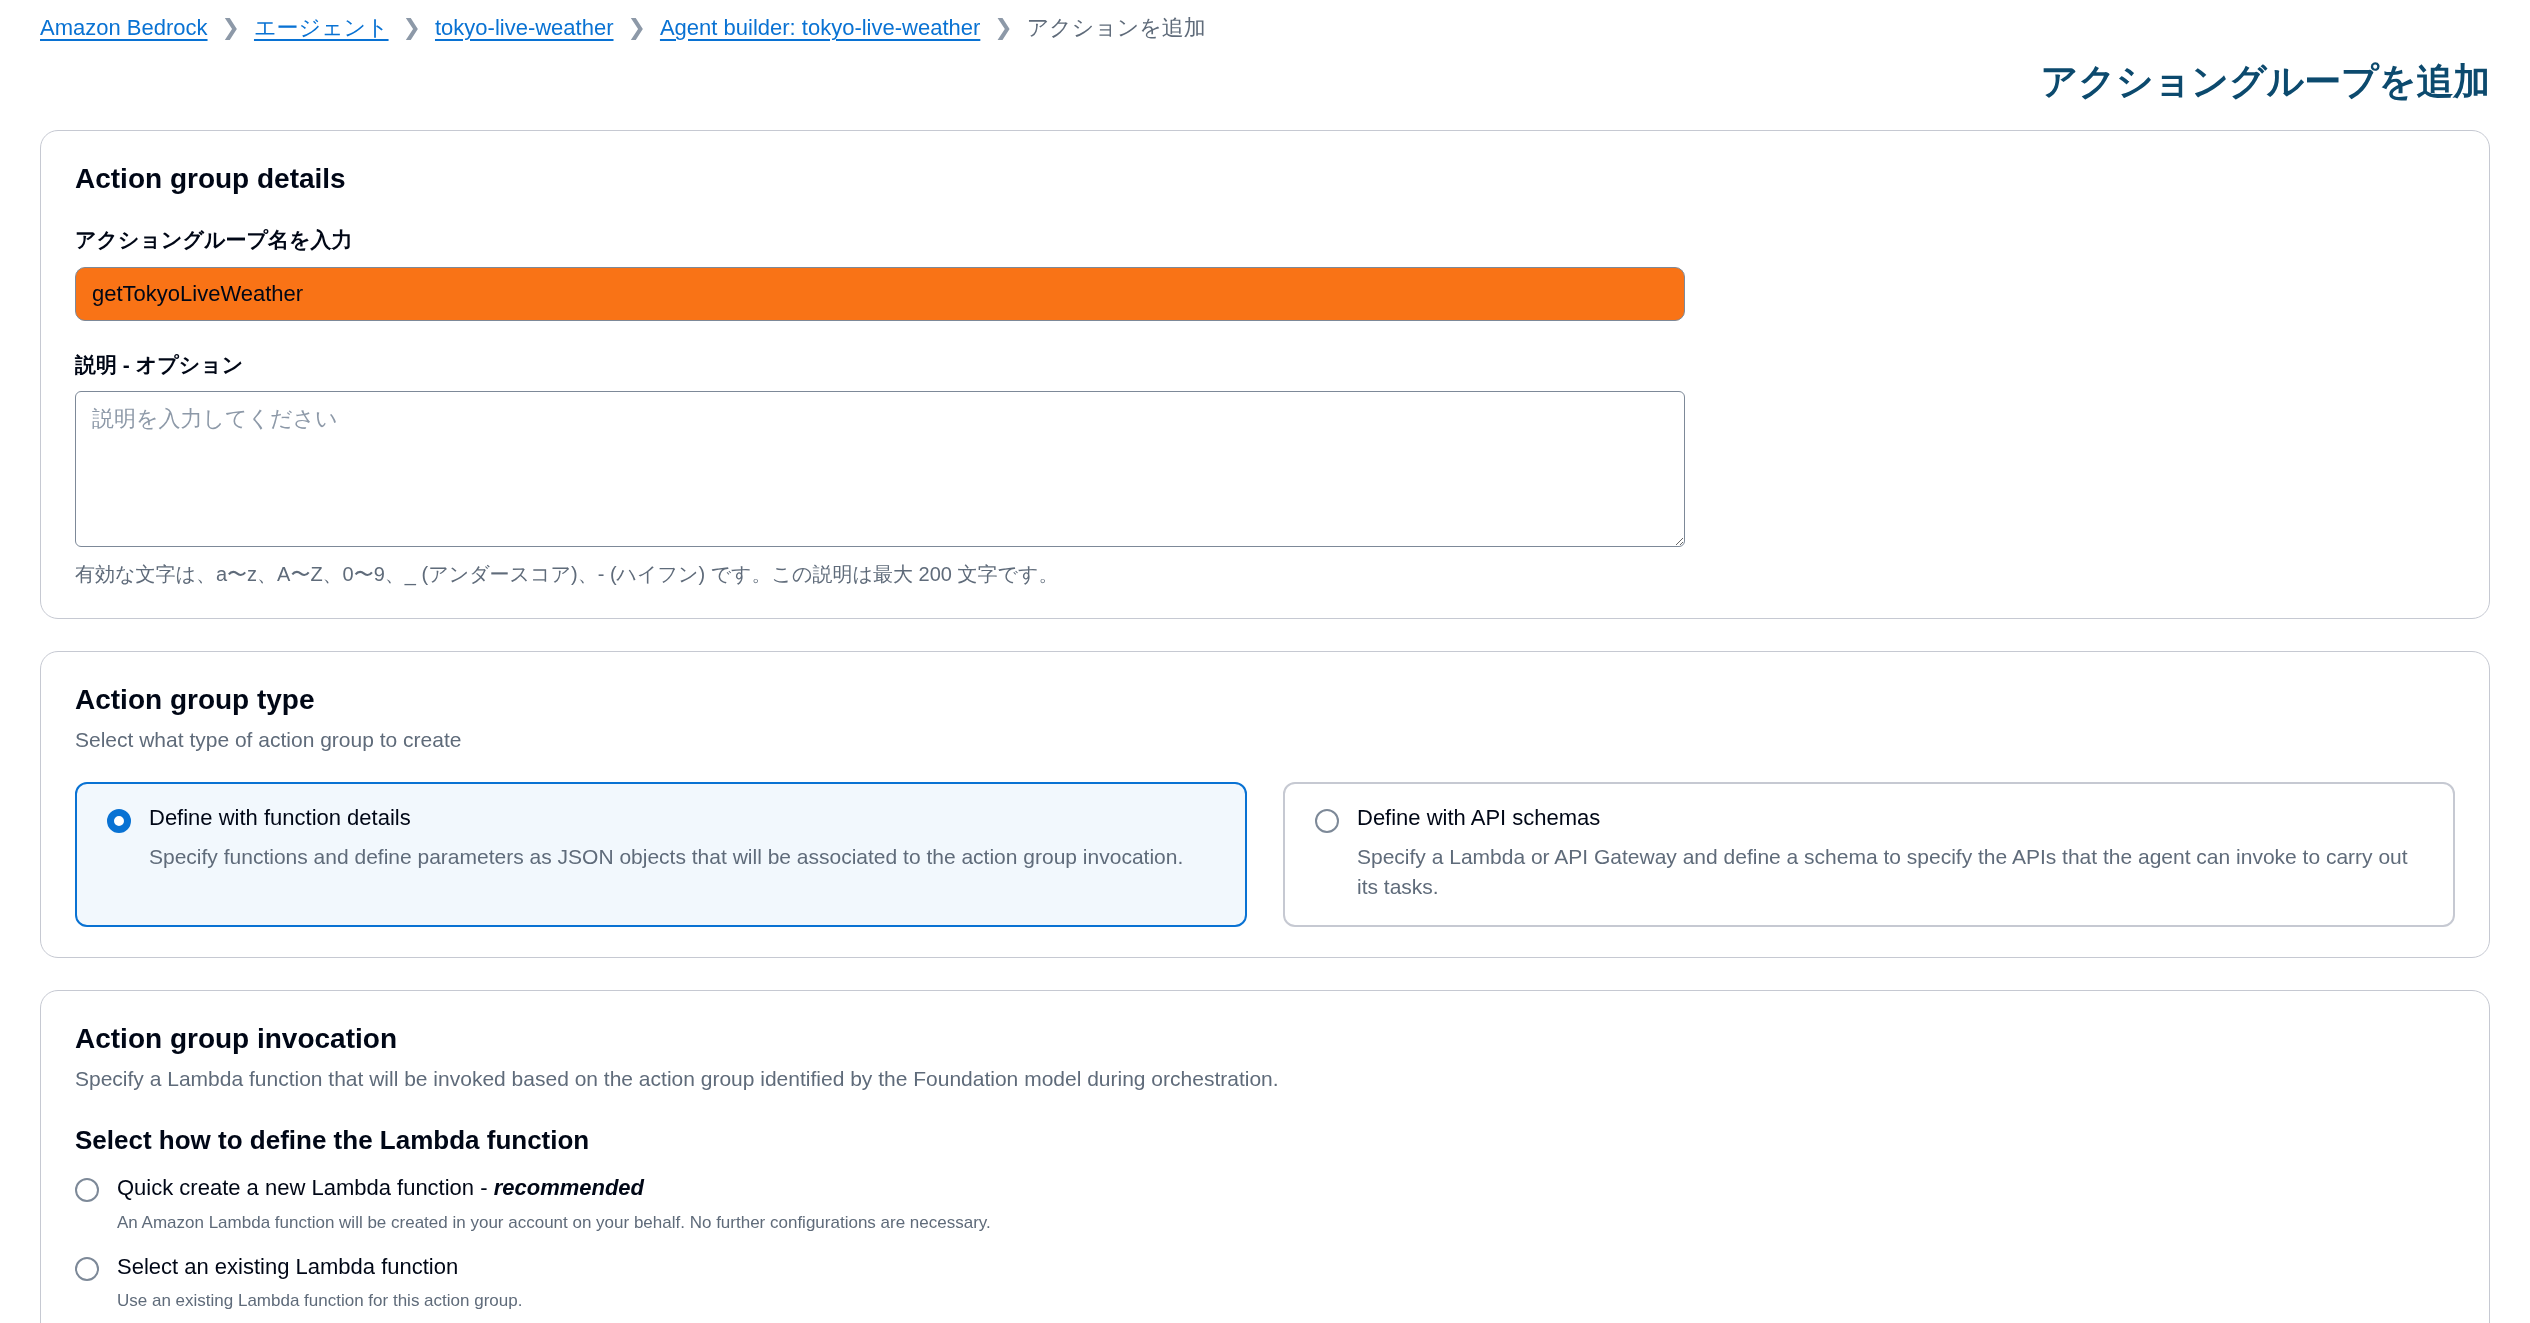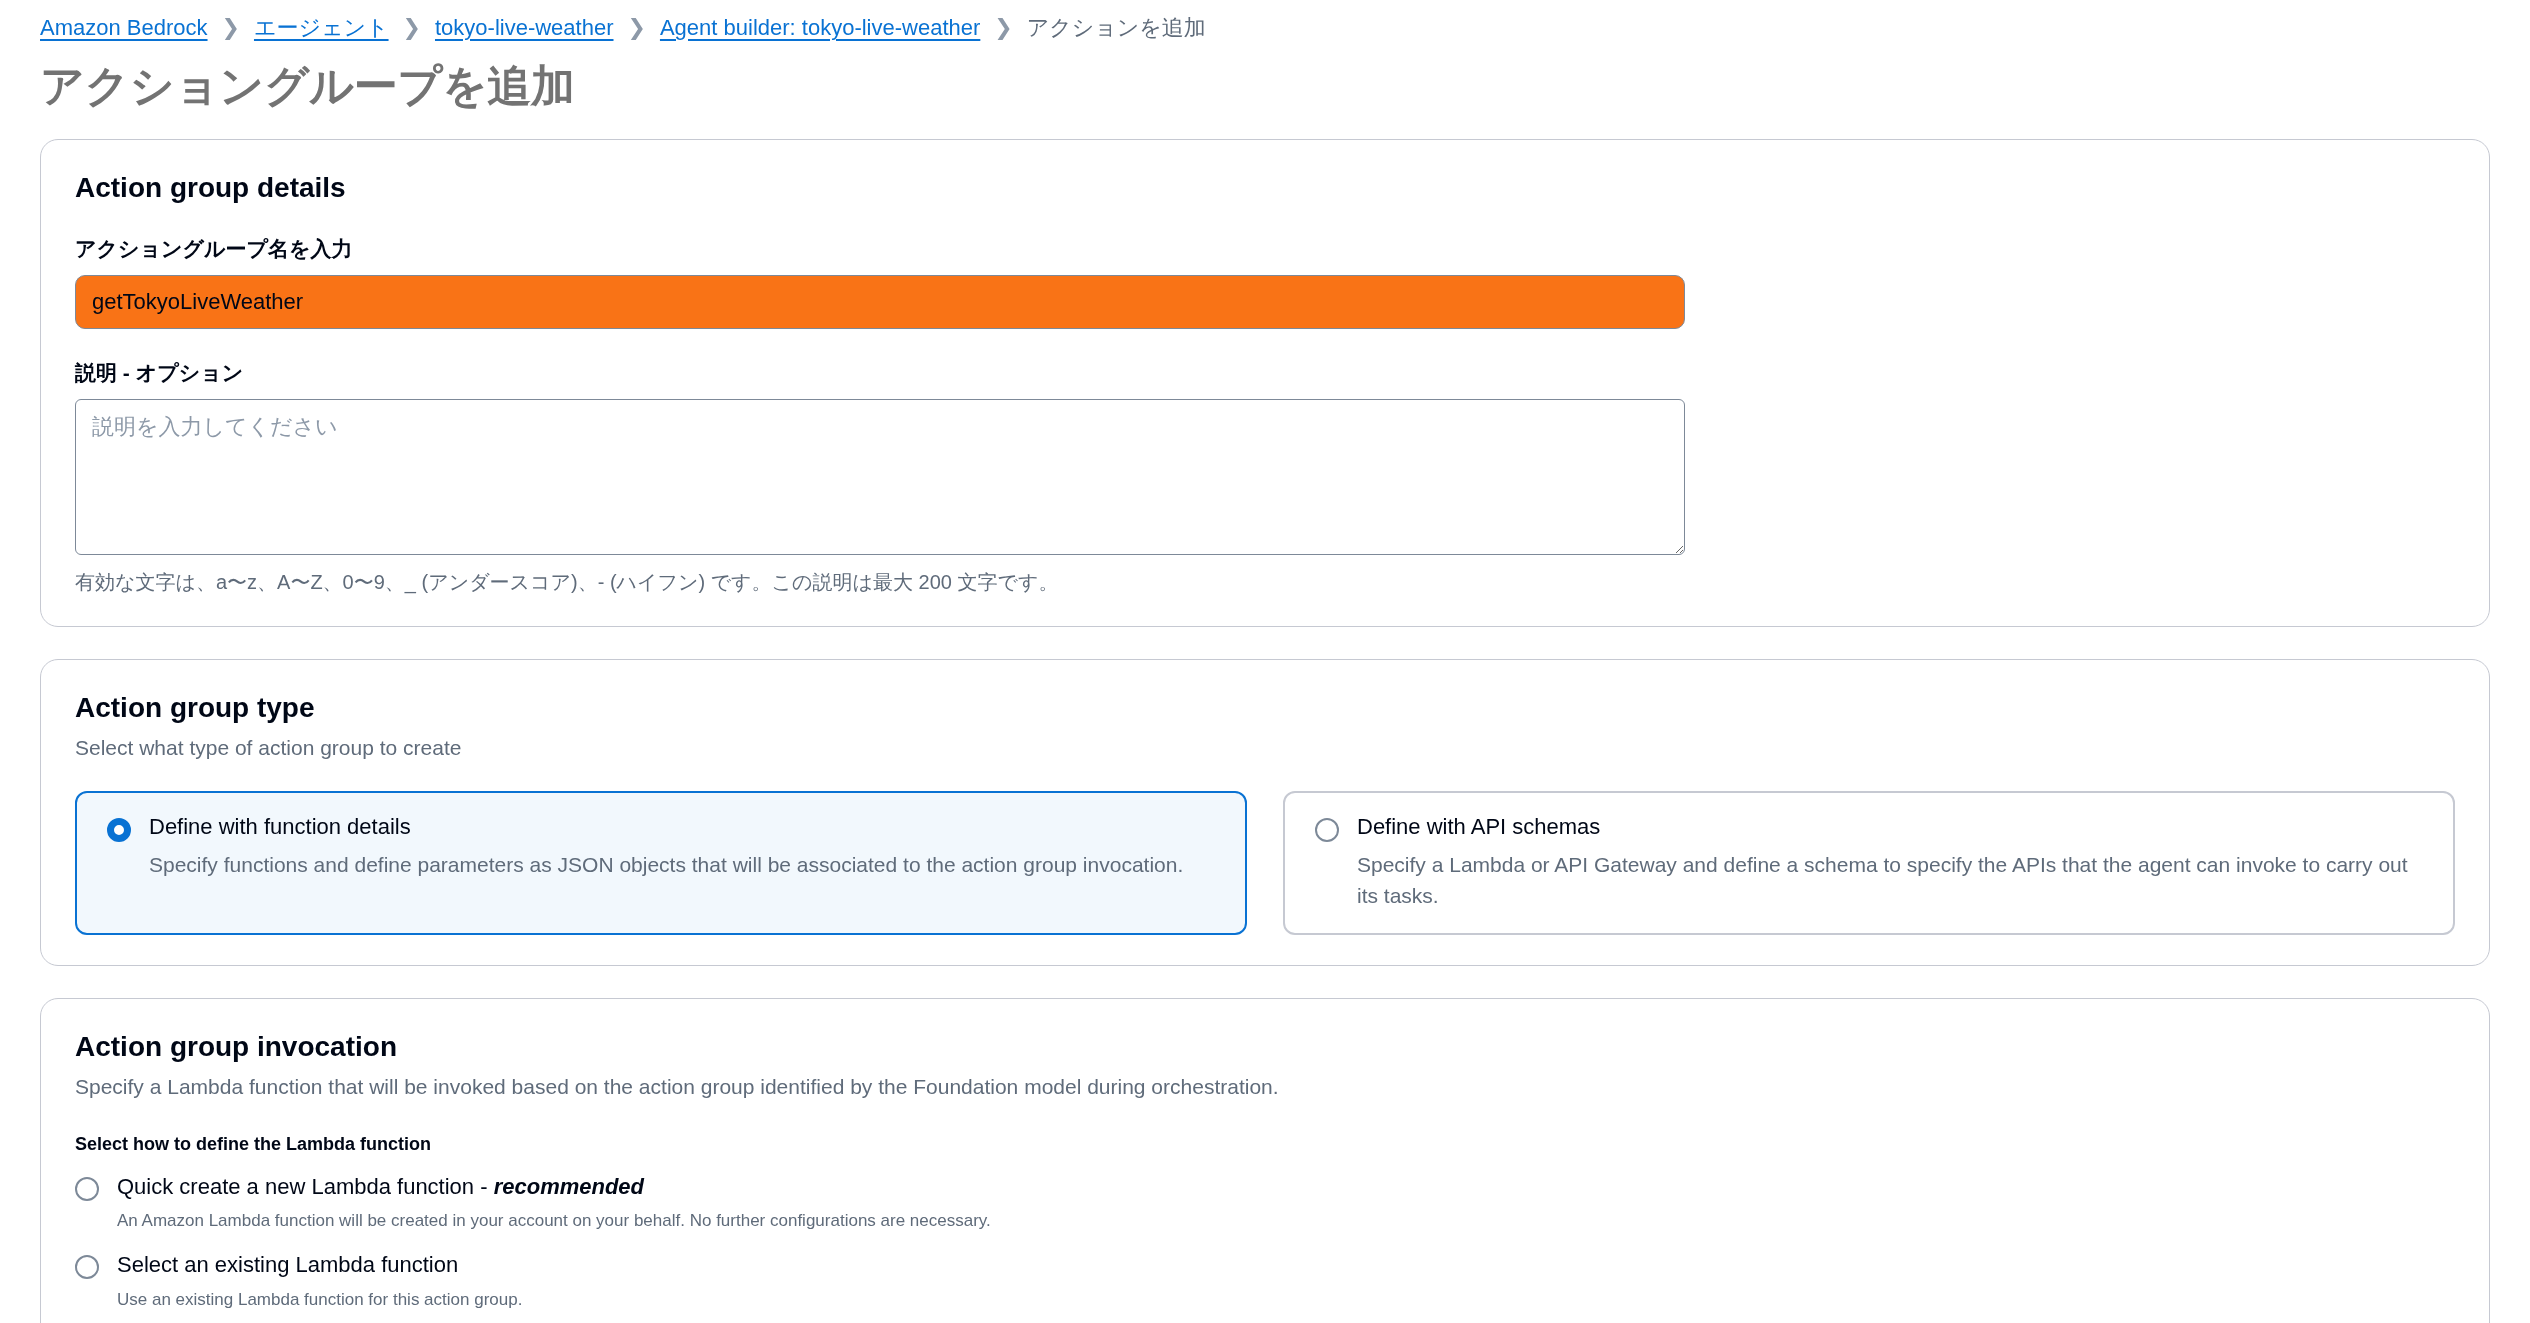--- a/index.html
+++ b/index.html
@@ -47,26 +47,27 @@
   .crumb-sep {
     color: #8d99a8;
     font-size: 22px;
     padding: 0 14px;
     line-height: 1;
     user-select: none;
   }
 
   
   .page-title {
-    font-size: 44px;
-    font-weight: 700;
-    color: #737373;
+    font-size: 37px;
+    font-weight: 700;
+    color: #0c4a6e;
     margin: 4px 0 26px 0;
     letter-spacing: -0.2px;
     line-height: 1.2;
+    text-align: right;
   }
 
   
   .card {
     border: 1px solid #c6c9d2;
     border-radius: 18px;
     background: #ffffff;
     box-sizing: border-box;
     padding: 26px 34px 30px 34px;
     margin-bottom: 32px;
@@ -187,21 +188,21 @@
   }
   .tile-desc {
     font-size: 21px;
     color: #5f6b7a;
     margin-top: 9px;
     line-height: 1.45;
   }
 
   
   .sub-label {
-    font-size: 18px;
+    font-size: 26px;
     font-weight: 700;
     color: #000716;
     margin-top: 32px;
     margin-bottom: 8px;
   }
   .radio-item {
     display: flex;
     gap: 18px;
     align-items: flex-start;
     margin-top: 18px;

